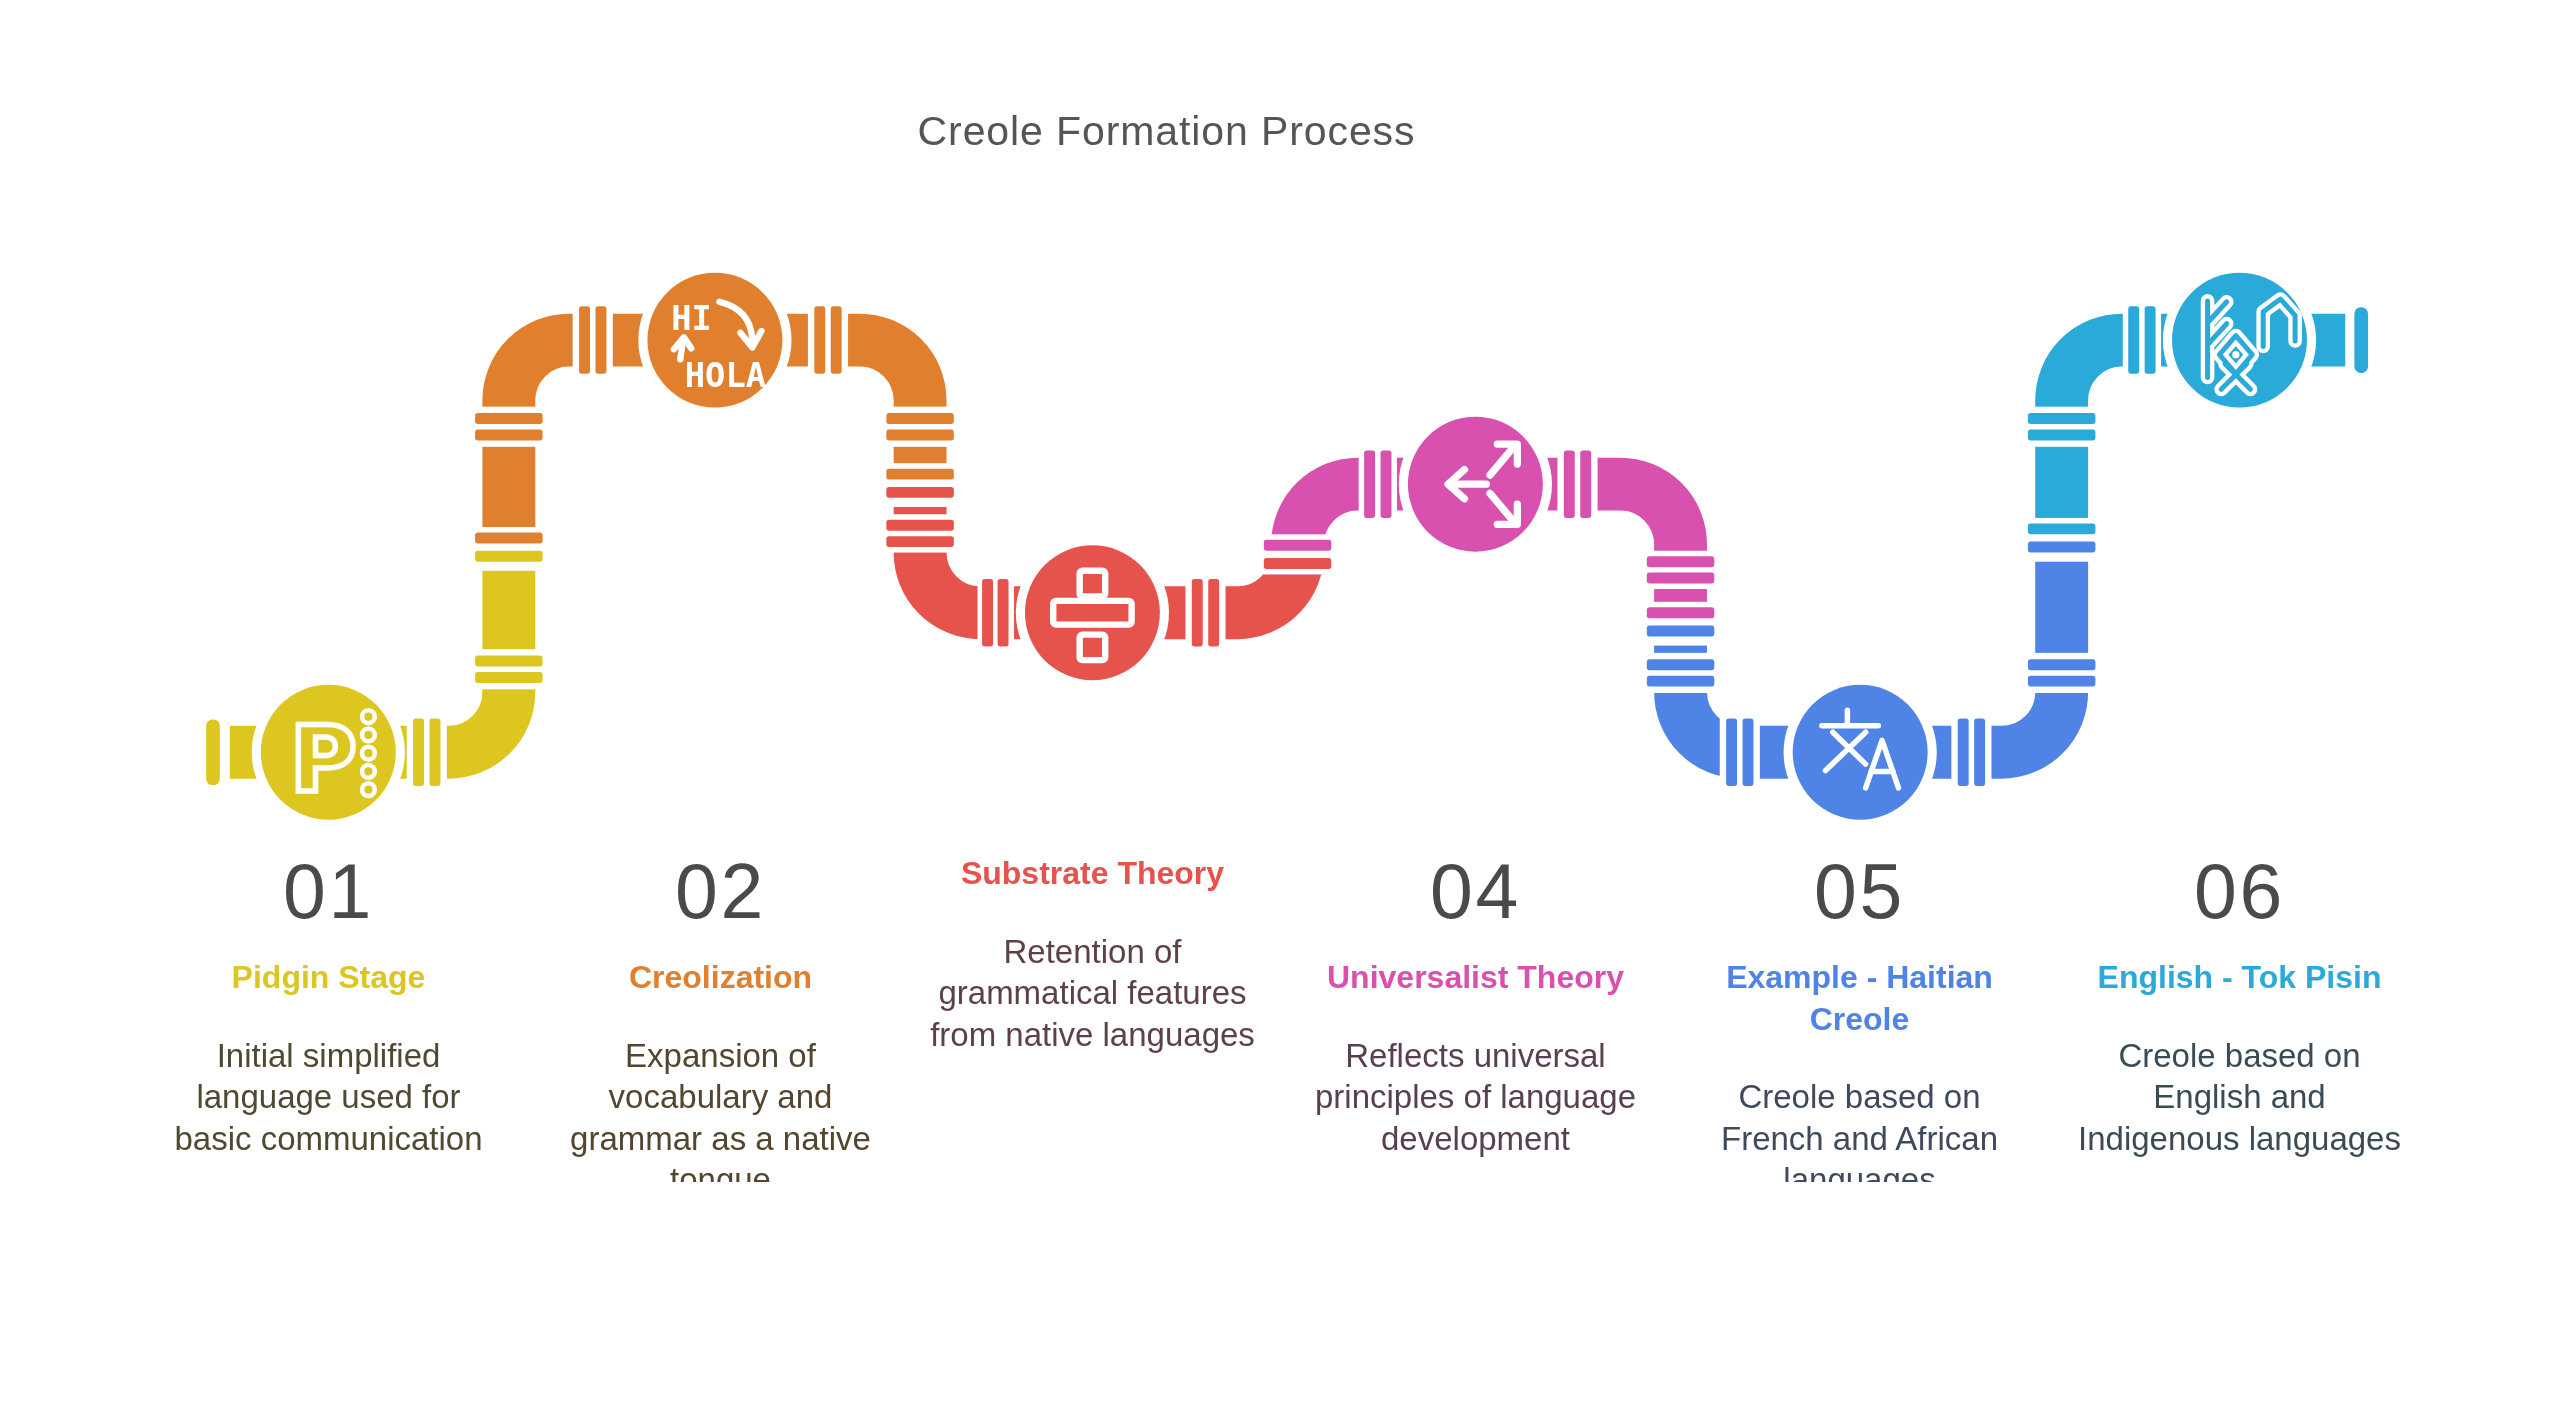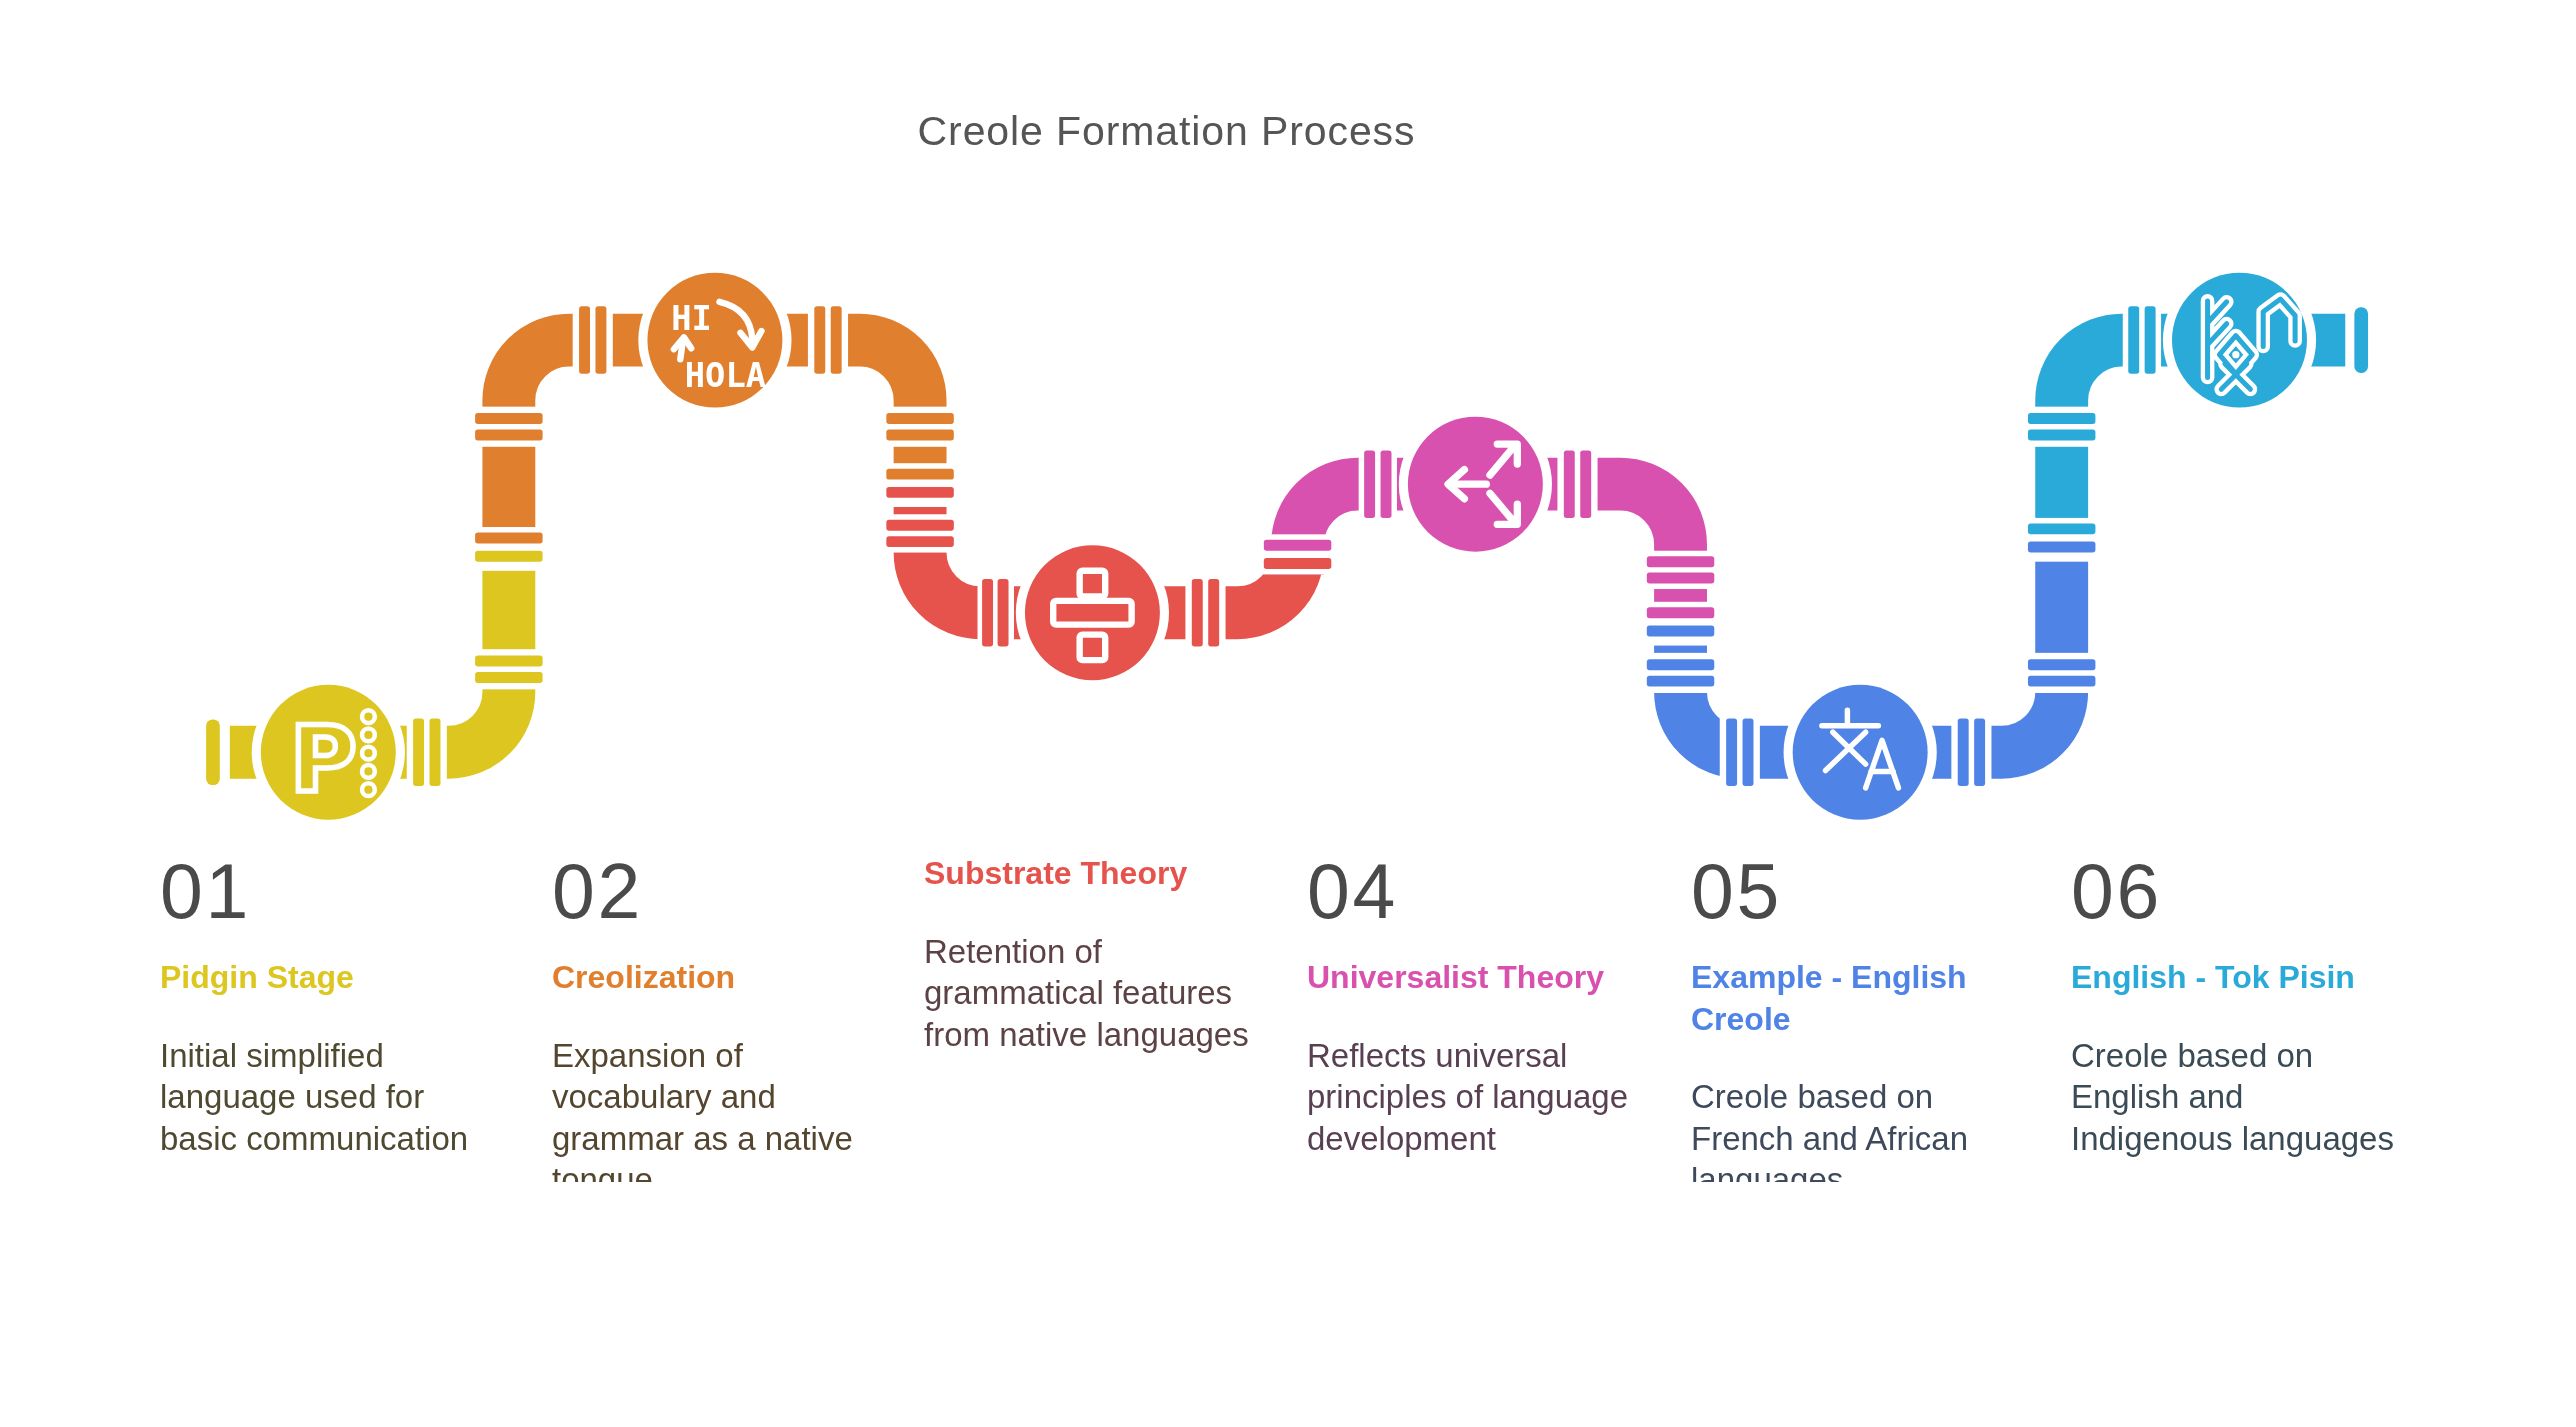--- a/index.html
+++ b/index.html
@@ -23,21 +23,21 @@
   .pipe { fill:none; stroke-width:58; }
   .gap { fill:#ffffff; }
   .ring { fill:#ffffff; }
   .wline { fill:none; stroke:#ffffff; stroke-linecap:round; stroke-linejoin:round; }
   .runes-under { stroke-width:15; }
   .runes-over { fill:none; stroke-width:5.5; stroke-linecap:round; stroke-linejoin:round; }
   .icon-text { fill:#ffffff; font-family:"DejaVu Sans Mono", monospace; font-weight:bold; }
   .outline-letter { fill:none; stroke:#ffffff; font-family:"DejaVu Sans", sans-serif; font-weight:bold; }
 
   .stage-col {
-    position:absolute; top:853px; width:337px; text-align:left;
+    position:absolute; top:853px; width:337px; text-align:center;
   }
   .stage-number {
     font-size:77px; font-weight:300; letter-spacing:2.7px; line-height:1;
     color:var(--number-color,#4a4a4a); margin-bottom:27px;
   }
   .stage-title { font-size:32px; font-weight:bold; line-height:1.3; margin-bottom:36px; }
   .stage-desc  { font-size:33px; font-weight:400; line-height:1.26; }
   .col-1{left:160px}  .col-1 .stage-title{color:var(--c1)} .col-1 .stage-desc{color:var(--d1)}
   .col-2{left:552px}  .col-2 .stage-title{color:var(--c2)} .col-2 .stage-desc{color:var(--d2)}
   .col-3{left:924px} .col-3 .stage-title{color:var(--c3)} .col-3 .stage-desc{color:var(--d3)}
@@ -227,21 +227,21 @@
     <div class="stage-title">Substrate Theory</div>
     <div class="stage-desc">Retention of grammatical features from native languages</div>
   </div>
   <div class="stage-col col-4">
     <div class="stage-number">04</div>
     <div class="stage-title">Universalist Theory</div>
     <div class="stage-desc">Reflects universal principles of language development</div>
   </div>
   <div class="stage-col col-5">
     <div class="stage-number">05</div>
-    <div class="stage-title">Example - English Creole</div>
+    <div class="stage-title">Example - Haitian Creole</div>
     <div class="stage-desc">Creole based on French and African languages</div>
   </div>
   <div class="stage-col col-6">
     <div class="stage-number">06</div>
     <div class="stage-title">English - Tok Pisin</div>
     <div class="stage-desc">Creole based on English and Indigenous languages</div>
   </div>
 
 </div>
 

